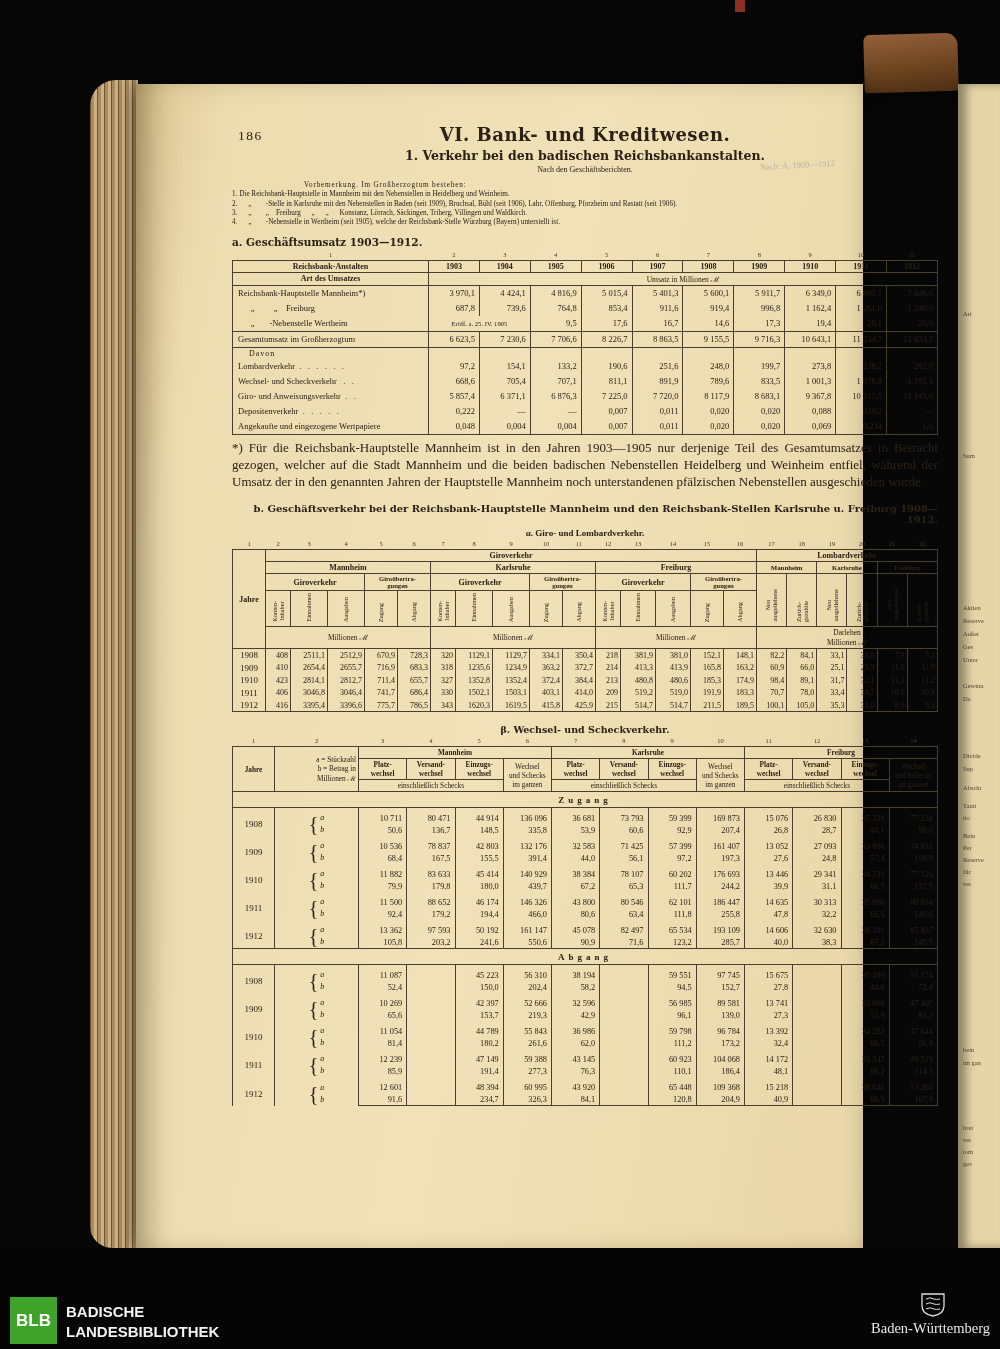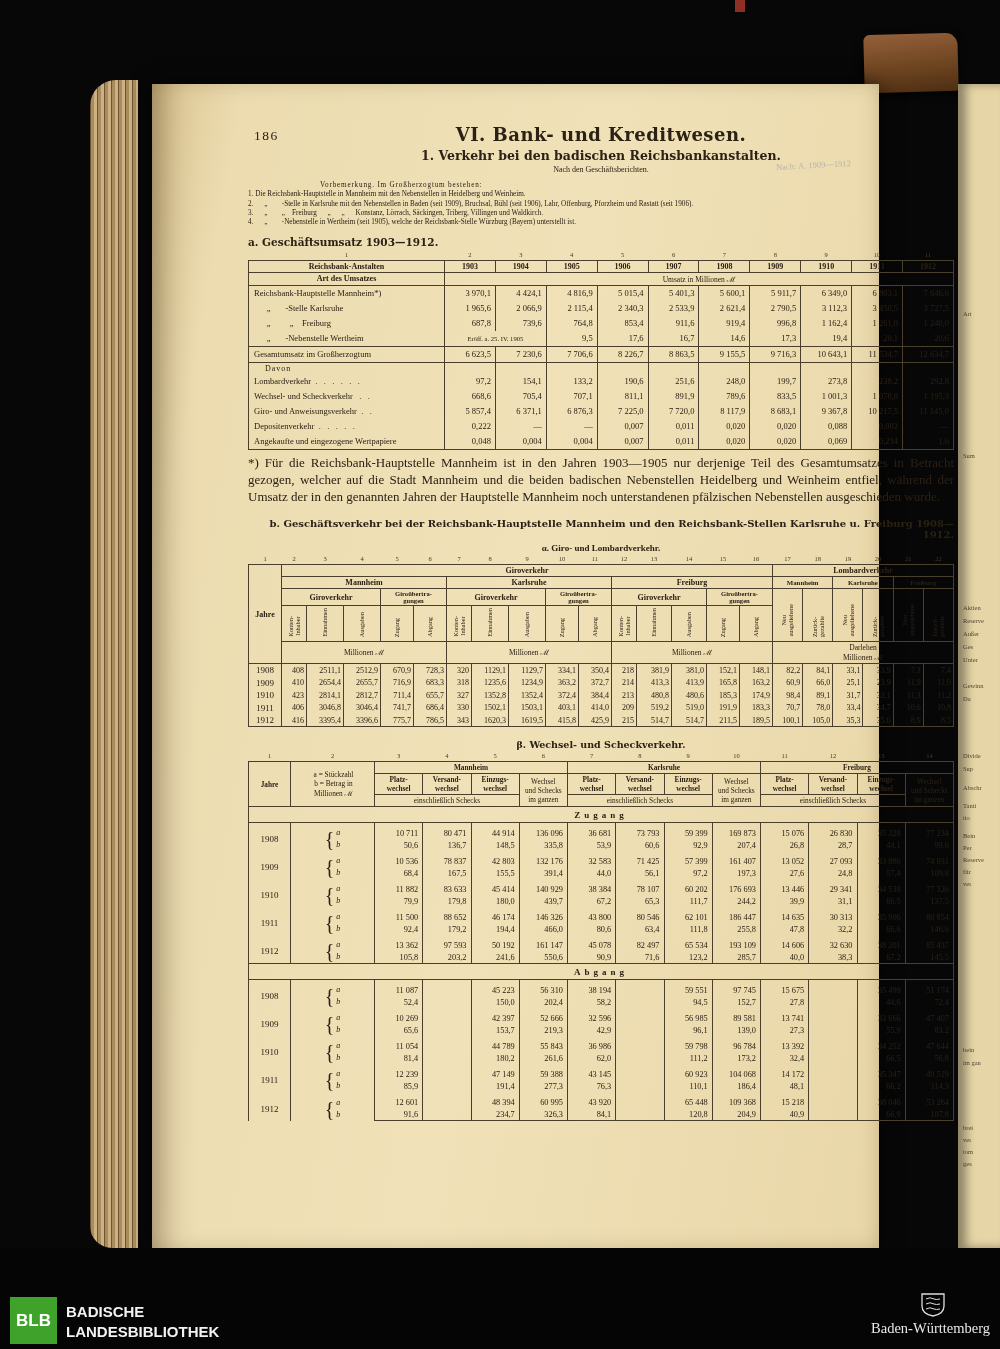--- a/index.html
+++ b/index.html
@@ -8,21 +8,21 @@
 
   
   .edge{position:absolute;left:90px;top:80px;width:48px;height:1168px;border-radius:26px 0 0 22px;
         background:repeating-linear-gradient(90deg,#6d5433 0 1.5px,#a98c5d 1.5px 4px,#cdb183 4px 7px)}
   .redtab{position:absolute;left:735px;top:0;width:10px;height:12px;background:#8d2f22}
   .bookmark{position:absolute;left:864px;top:34px;width:94px;height:58px;transform:rotate(-1.5deg);
         background:linear-gradient(175deg,#93603a 0%,#6b431f 60%,#4d2e13 100%);
         border-radius:6px 12px 3px 3px;box-shadow:0 3px 8px rgba(0,0,0,.7)}
 
   
-  .page{position:absolute;left:152px;top:84px;width:727px;height:1164px;
+  .page{position:absolute;left:136px;top:84px;width:727px;height:1164px;
         background:linear-gradient(100deg,#dcc693 0%,#ecdcb0 10%,#f0e1b8 50%,#e9d7a8 100%);
         box-shadow:inset 26px 0 34px -20px rgba(60,38,10,.5),inset -10px 0 22px -14px rgba(90,60,25,.35),0 0 18px rgba(0,0,0,.6)}
   .pnum{position:absolute;left:102px;top:44px;font-size:13.5px;letter-spacing:1.5px}
   .stamp{position:absolute;right:28px;top:76px;font-size:8.5px;color:rgba(70,90,150,.32);transform:rotate(-3deg)}
   .content{position:absolute;left:96px;top:40px;width:706px}
 
   h1{margin:0;font-family:"DejaVu Serif",serif;font-size:18px;font-weight:bold;text-align:center;letter-spacing:.5px}
   h2{margin:3px 0 0;font-family:"DejaVu Serif",serif;font-size:12.5px;font-weight:bold;text-align:center}
   .srcnote{font-size:8px;text-align:center;margin-top:2px}
   .vorb{margin-top:7px;font-size:7.2px;line-height:1.3}
@@ -52,21 +52,21 @@
   .tb tbody td{height:12.5px;font-size:8px;padding:0 2px}
   .tb td.yr,.tc td.yr{text-align:center;font-size:9px}
   .tc thead th{font-size:7.3px}
   .tc tbody td{height:12px;font-size:8.3px}
   tr.sect td{border:1px solid #4a3f2c;text-align:center;font-size:9px;letter-spacing:4px;height:15px;font-weight:bold}
   tr.ra td{padding-top:4px}
   td.ab{text-align:center;vertical-align:middle}
   .brace{font-size:20px;line-height:1;vertical-align:middle}
   .abl{display:inline-flex;flex-direction:column;font-size:8px;line-height:1.5;margin-left:2px;vertical-align:middle}
   .abl i{font-style:italic}
-  th.legend{text-align:center;font-weight:normal;font-size:7.3px;padding-left:4px}
+  th.legend{text-align:right;font-weight:normal;font-size:7.3px;padding-left:4px}
   th.wsch{font-size:6.6px;font-weight:normal}
   th.incl{font-weight:normal;font-size:6.4px}
 
   
   .next{position:absolute;left:958px;top:84px;width:42px;height:1164px;background:#e6d5a6;
         box-shadow:inset 8px 0 10px rgba(0,0,0,.38);overflow:hidden}
   .frag{position:absolute;left:5px;font-size:6.5px;color:rgba(45,35,22,.8);white-space:nowrap;max-width:36px;overflow:hidden}
 
   
   .footer{position:absolute;left:0;top:1248px;width:1000px;height:101px;background:#050505}
@@ -146,33 +146,20 @@
             <td>3 970,1</td>
             <td>4 424,1</td>
             <td>4 816,9</td>
             <td>5 015,4</td>
             <td>5 401,3</td>
             <td>5 600,1</td>
             <td>5 911,7</td>
             <td>6 349,0</td>
             <td>6 803,1</td>
             <td>7 646,6</td>
-          </tr>
-          <tr>
-            <td class="lbl">      „       -Stelle Karlsruhe</td>
-            <td>1 965,6</td>
-            <td>2 066,9</td>
-            <td>2 115,4</td>
-            <td>2 340,3</td>
-            <td>2 533,9</td>
-            <td>2 621,4</td>
-            <td>2 790,5</td>
-            <td>3 112,3</td>
-            <td>3 450,5</td>
-            <td>3 727,5</td>
           </tr>
           <tr>
             <td class="lbl">      „         „    Freiburg</td>
             <td>687,8</td>
             <td>739,6</td>
             <td>764,8</td>
             <td>853,4</td>
             <td>911,6</td>
             <td>919,4</td>
             <td>996,8</td>

